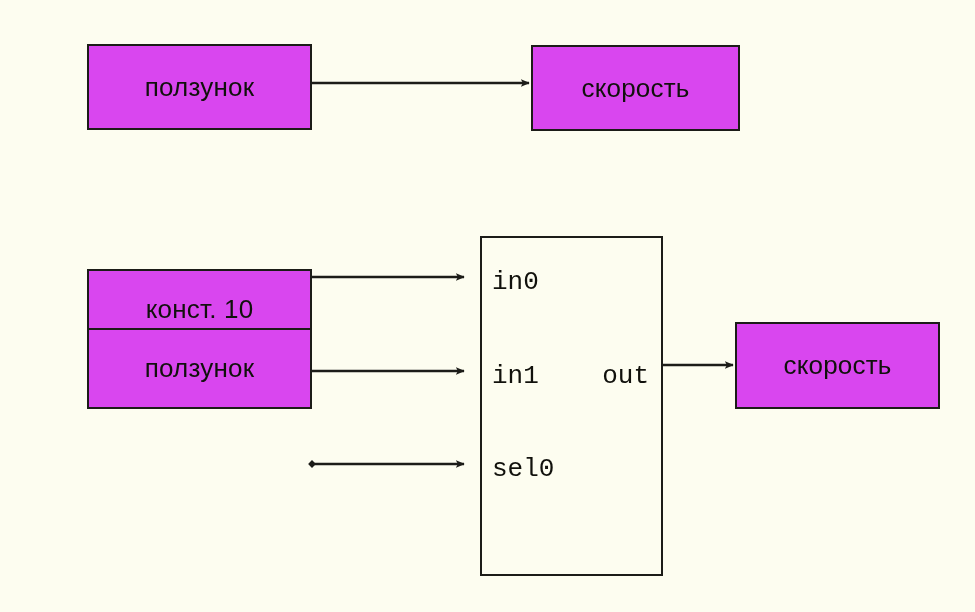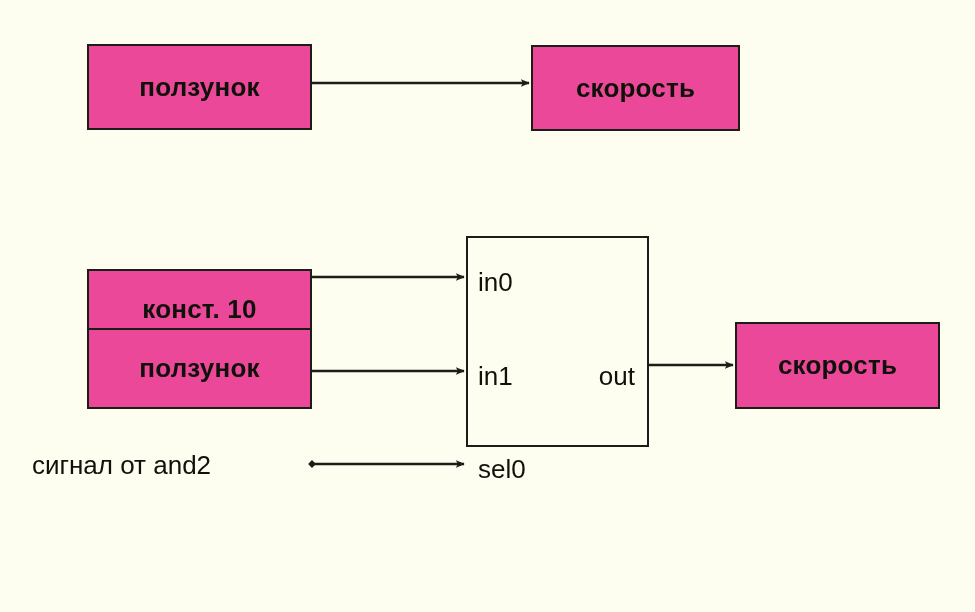--- a/index.html
+++ b/index.html
@@ -12,25 +12,24 @@
     width: 975px;
     height: 612px;
     background: #fdfdf0;
     overflow: hidden;
     font-family: "Liberation Sans", "DejaVu Sans", sans-serif;
   }
   .node {
     position: absolute;
     box-sizing: border-box;
     border: 2px solid #1c1c18;
-    background: #ec4899;
+    background: #d946ef;
     display: flex;
     align-items: center;
     justify-content: center;
-    font-weight: bold;
   }
   .node-label {
     font-size: 26px;
     color: #11110c;
     white-space: nowrap;
     letter-spacing: 0.2px;
   }
   .mux {
     position: absolute;
     box-sizing: border-box;
@@ -99,23 +98,22 @@
   </div>
 
   <div class="node" style="left:87px; top:233px; width:225px; height:80px;margin-top:36px;">
     <span class="node-label">конст. 10</span>
   </div>
 
   <div class="node" style="left:87px; top:328px; width:225px; height:81px;">
     <span class="node-label">ползунок</span>
   </div>
 
-  <div class="free-label" style="left:32px; top:452px;">сигнал от and2</div>
 
-  <div class="mux" style="left:466px; top:236px; width:183px; height:211px;">
+  <div class="mux" style="left:480px; top:236px; width:183px; height:340px;font-family:Liberation Mono, monospace;">
     <div class="port" style="left:10px; top:31px;">in0</div>
     <div class="port" style="left:10px; top:125px;">in1</div>
     <div class="port" style="left:10px; top:218px;">sel0</div>
     <div class="port" style="right:12px; top:125px;">out</div>
   </div>
 
   <div class="node" style="left:735px; top:322px; width:205px; height:87px;">
     <span class="node-label">скорость</span>
   </div>
 

